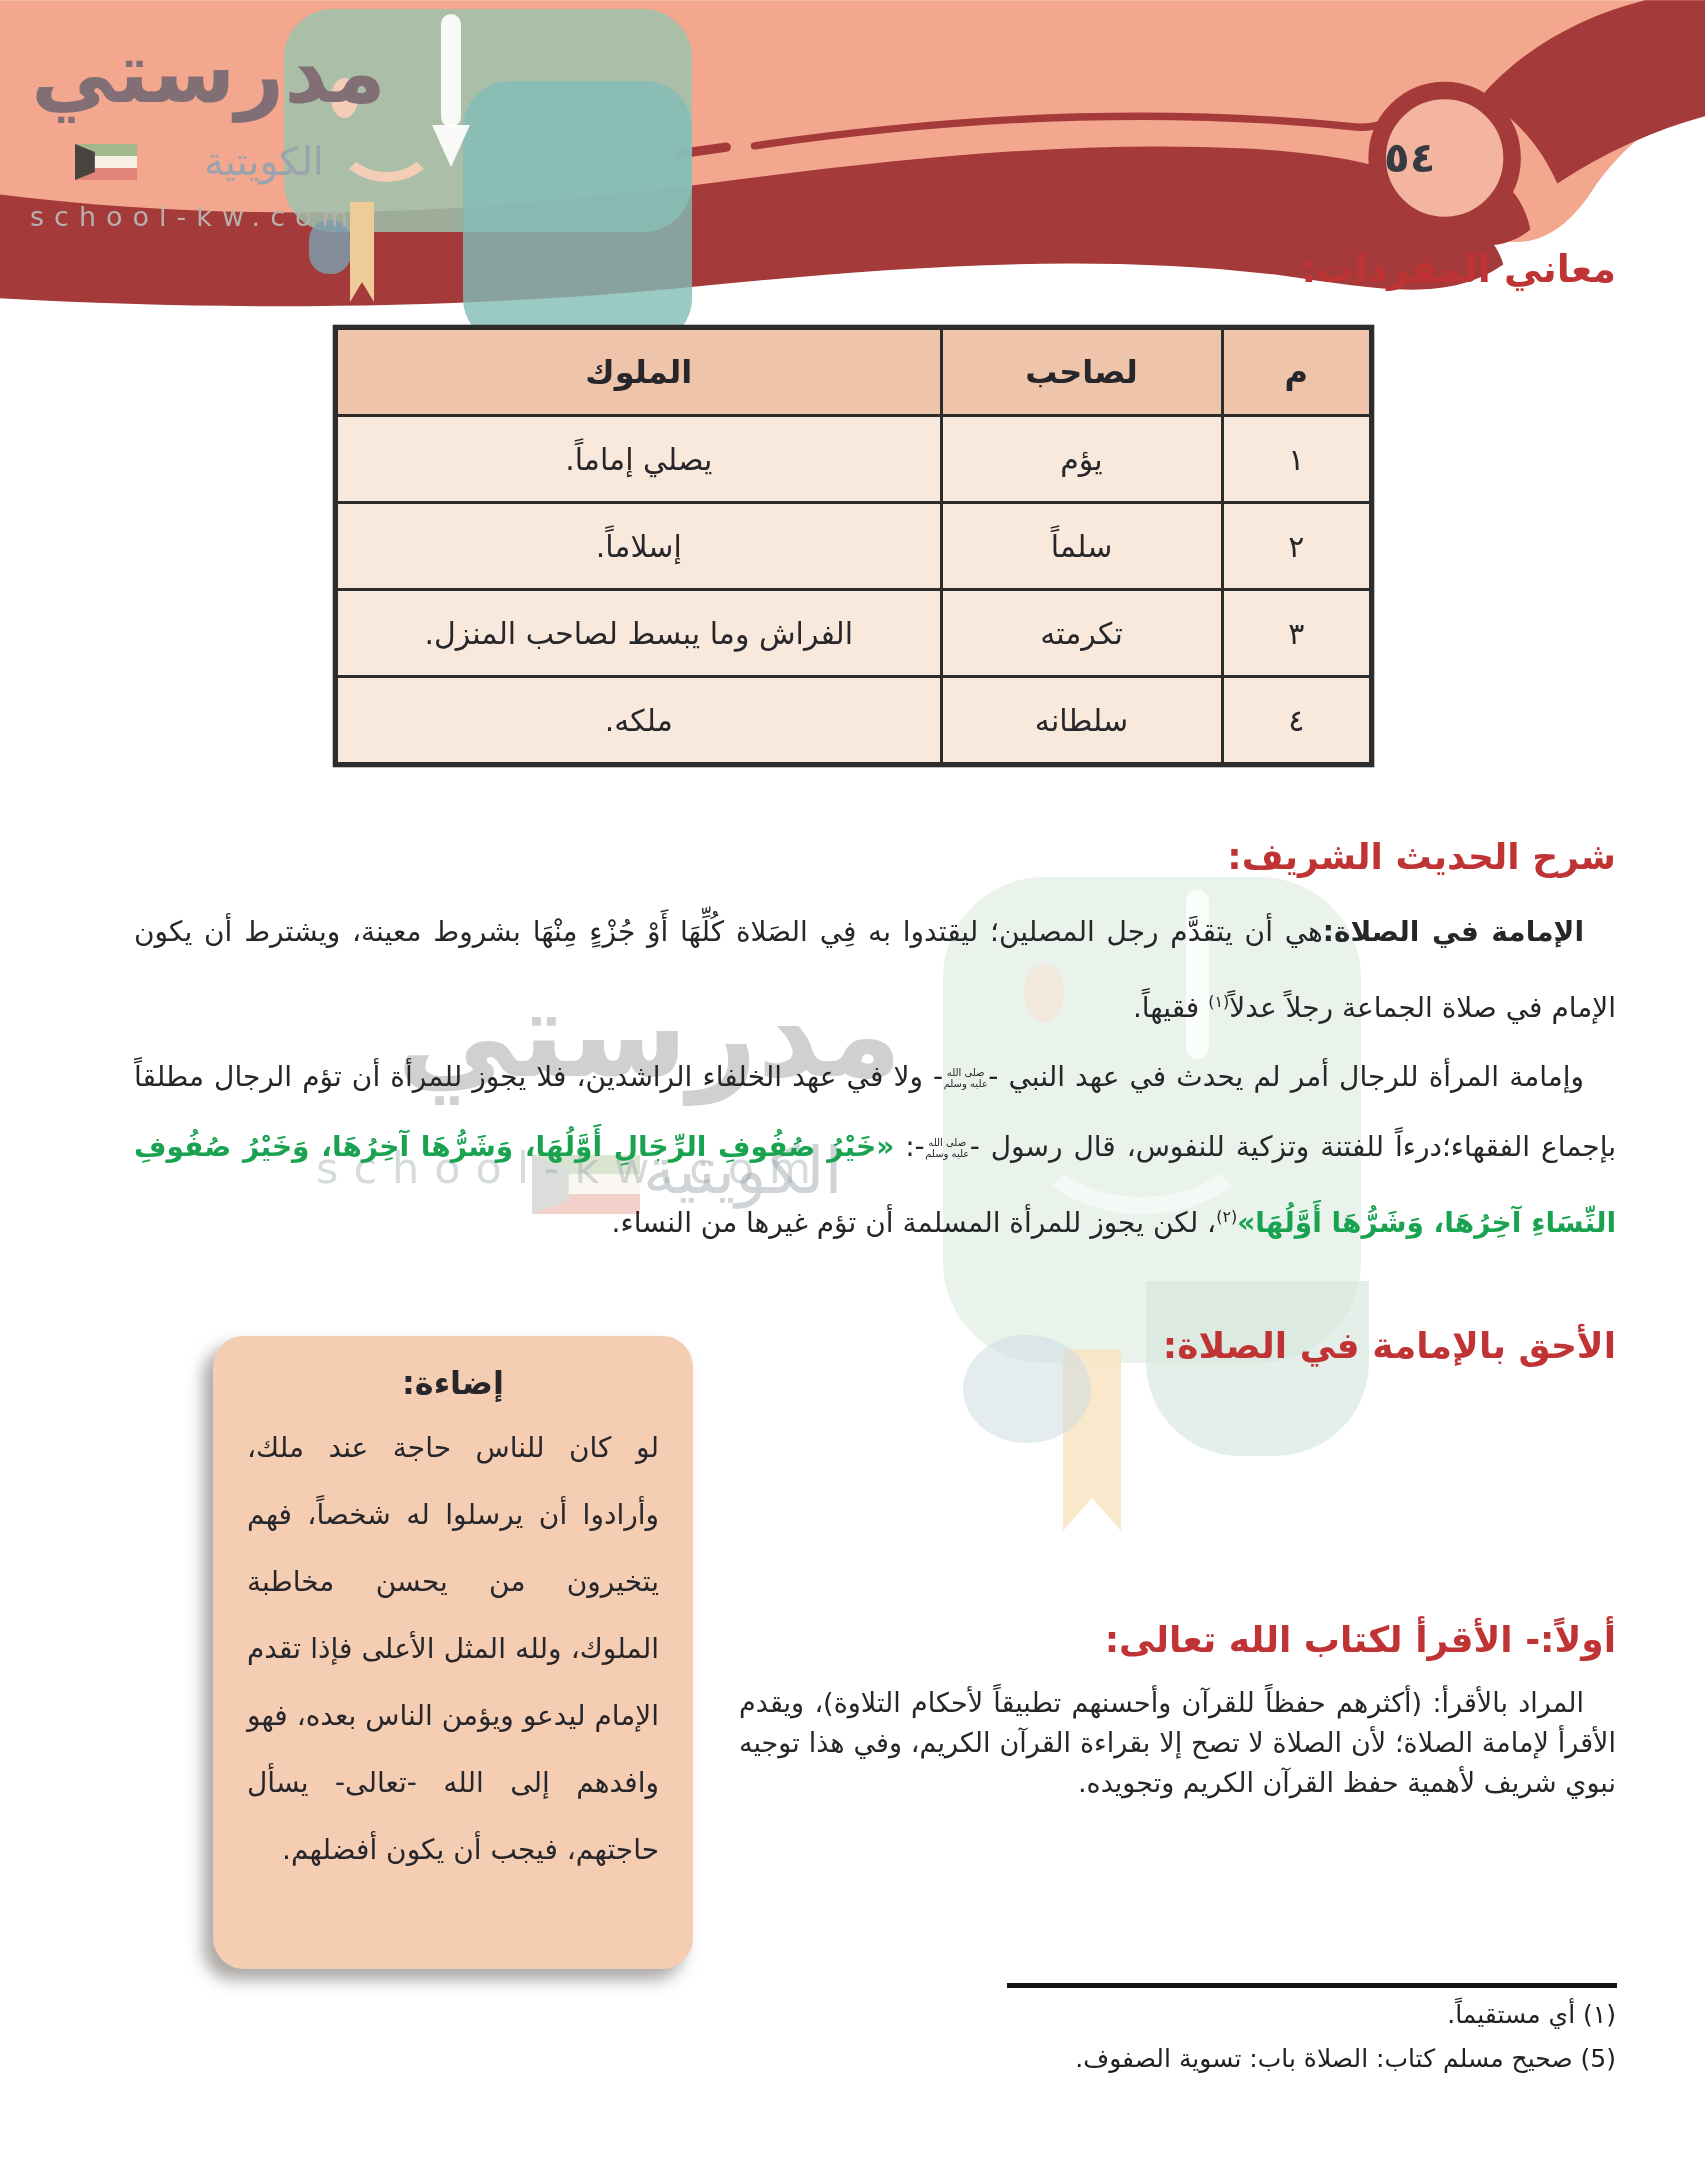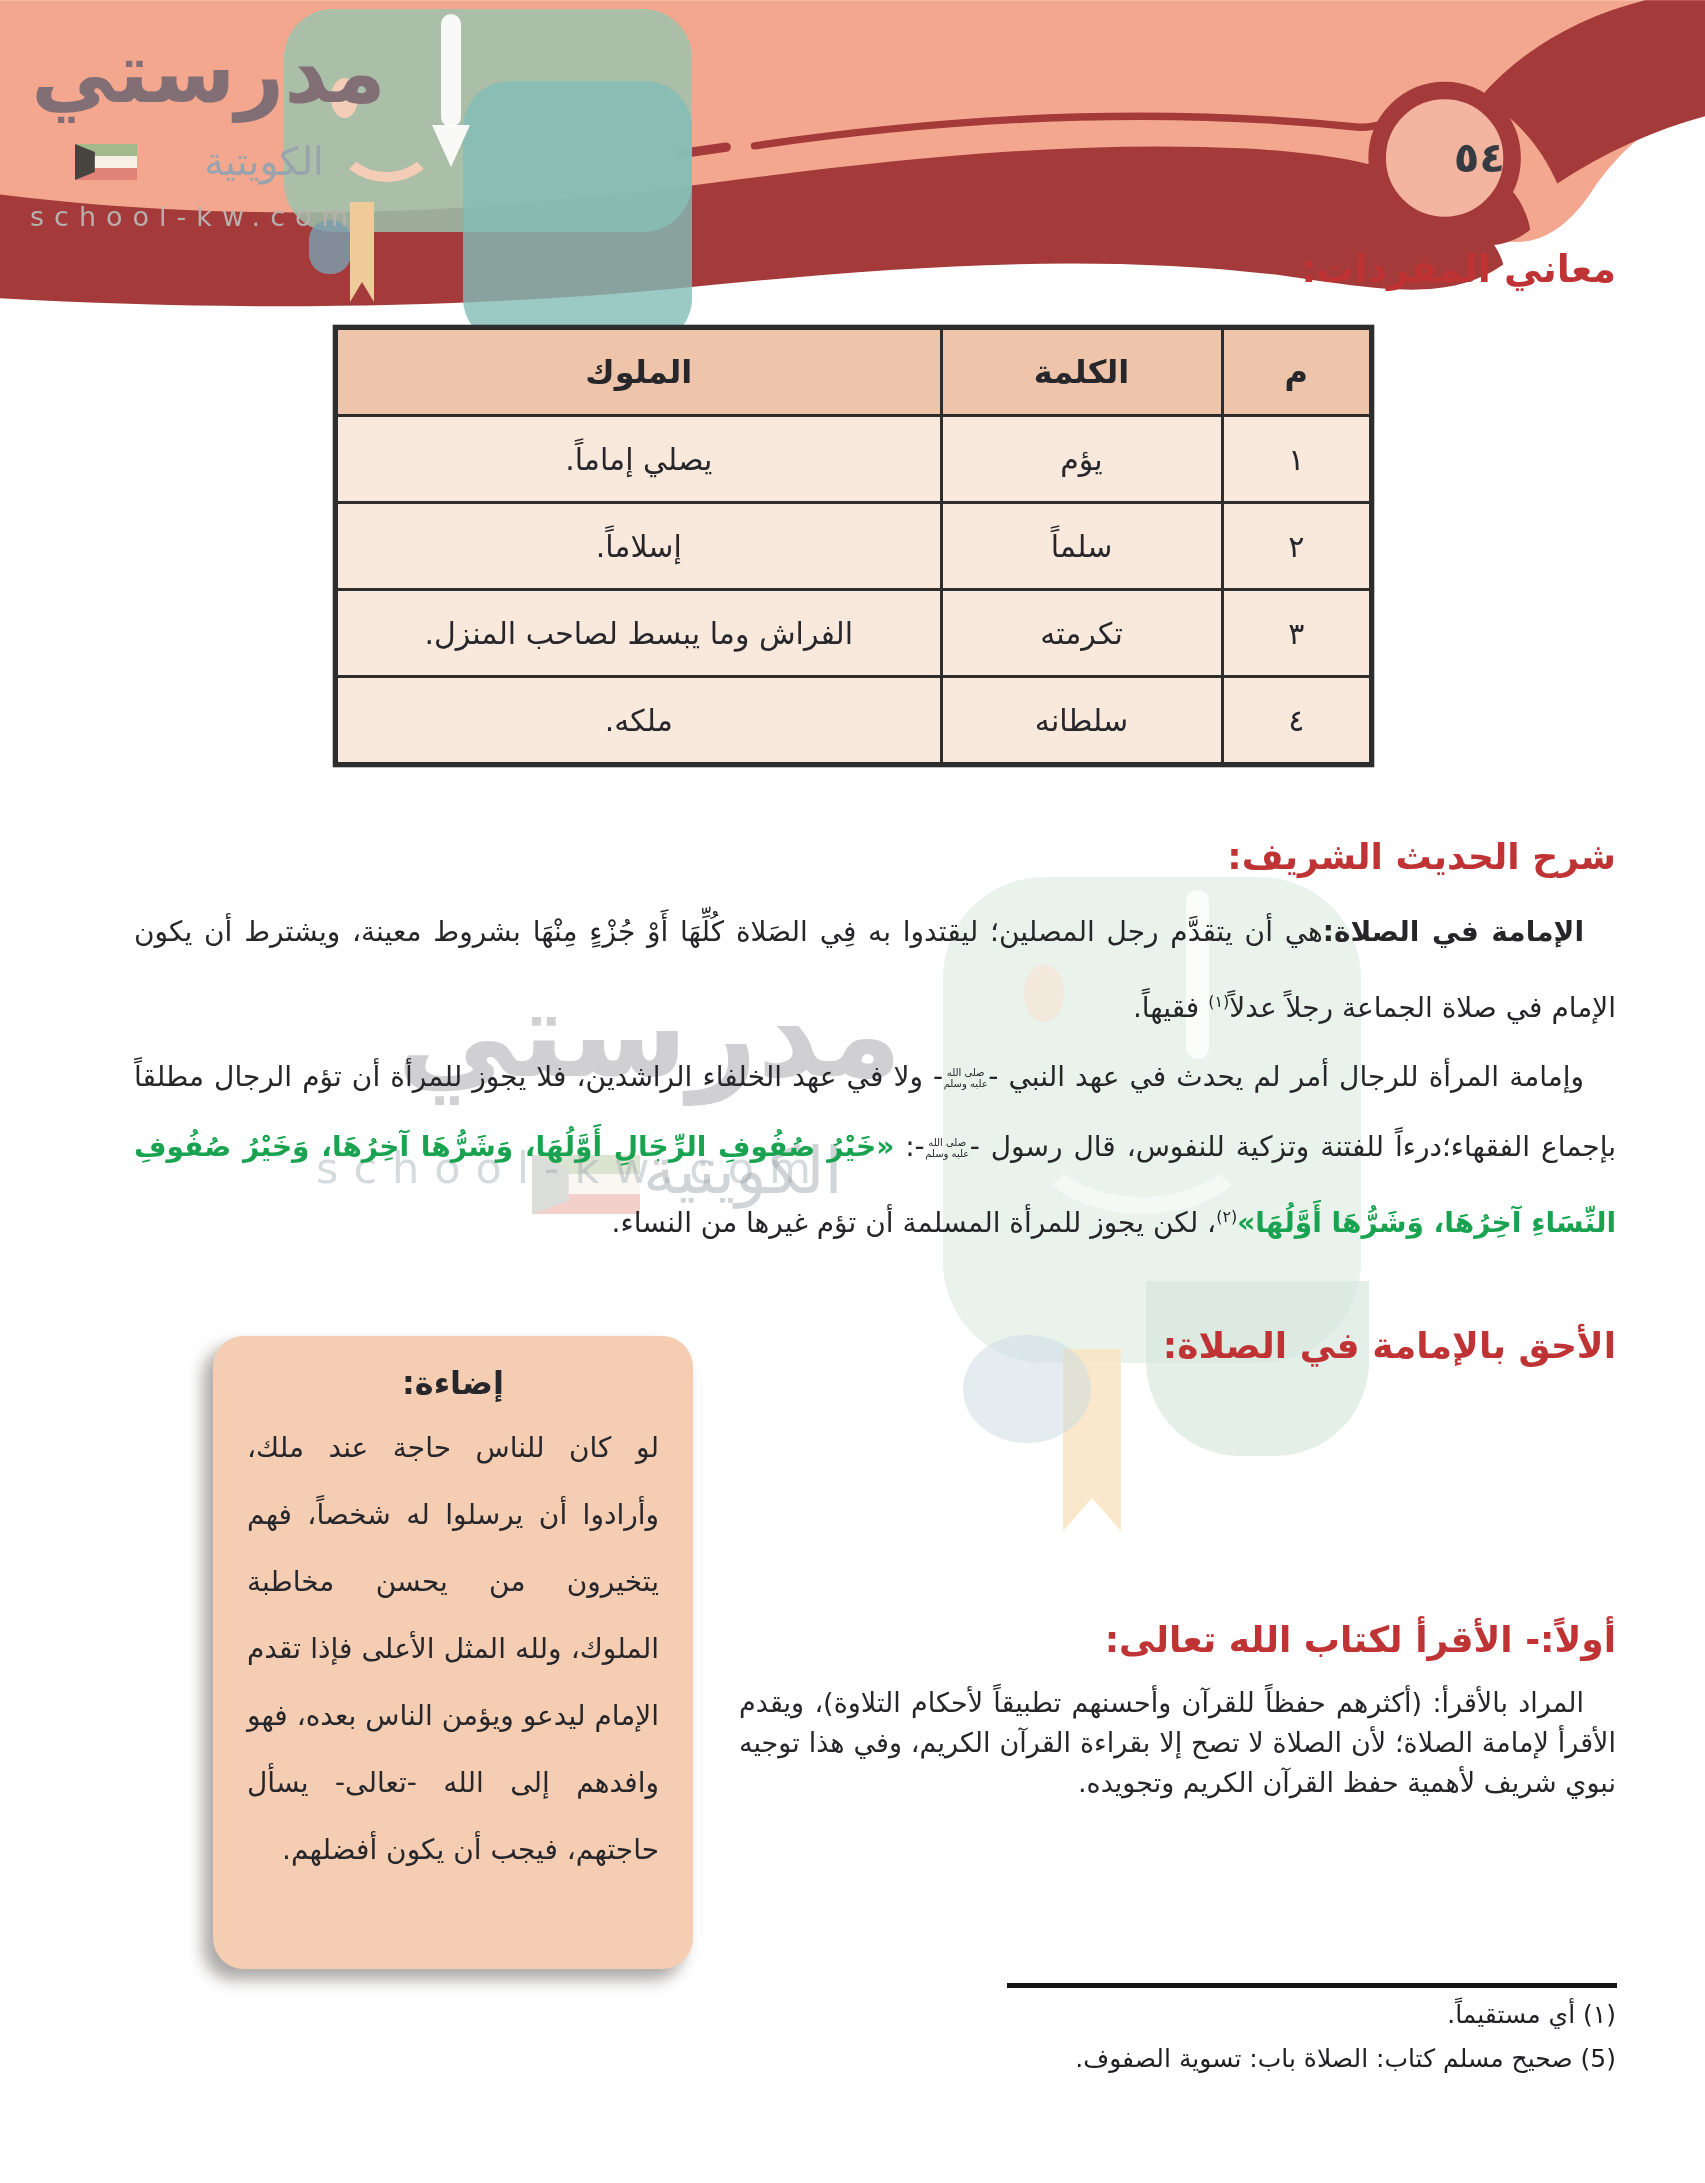--- a/index.html
+++ b/index.html
@@ -23,21 +23,21 @@
   .wm-site{left:317px;top:1143px;font-size:43px;letter-spacing:15px;color:#93a0a8;opacity:.38;direction:ltr;}
 
   
   #header-art{position:absolute;left:0;top:0;z-index:1;}
   .logo-title{position:absolute;left:57px;top:23px;width:330px;z-index:3;font-size:85px;font-weight:bold;color:#826e75;text-align:center;}
   .logo-flag{position:absolute;left:76px;top:144px;width:62px;height:36px;z-index:3;}
   .logo-flag .bars{position:absolute;inset:0;background:linear-gradient(#a3b88b 0 33%,#f7f0e5 33% 66%,#e2837a 66% 100%);}
   .logo-flag .tz{position:absolute;left:0;top:0;width:32%;height:100%;background:#474440;clip-path:polygon(0 0,100% 22%,100% 78%,0 100%);}
   .logo-sub{position:absolute;left:147px;top:139px;width:236px;z-index:3;font-size:39px;color:#9aa3ad;text-align:center;}
   .logo-site{position:absolute;left:31px;top:201px;z-index:3;font-size:27px;letter-spacing:10px;color:#b7b0ae;direction:ltr;}
-  .page-num{position:absolute;left:1385px;top:127px;width:121px;height:62px;z-index:3;font-size:42px;font-weight:bold;color:#363b42;text-align:right;line-height:62px;}
+  .page-num{position:absolute;left:1385px;top:127px;width:121px;height:62px;z-index:3;font-size:42px;font-weight:bold;color:#363b42;text-align:left;line-height:62px;}
 
   
   .mascot{position:absolute;z-index:2;}
   .m-body{left:285px;top:9.4px;width:408px;height:223px;background:#9dc2ab;border-radius:49px;opacity:.85;}
   .m-lobe{left:464px;top:81px;width:229px;height:264px;background:#82bdb6;border-radius:47px;opacity:.8;}
   .m-blob{left:310px;top:220px;width:42px;height:54px;background:#7e9cab;border-radius:20px;opacity:.85;}
   .m-ribbon{left:351px;top:202px;width:24px;height:100px;background:#eecb98;clip-path:polygon(0 0,100% 0,100% 100%,50% 80%,0 100%);}
   .m-eye{left:332px;top:78px;width:27px;height:40px;background:#f3cdb6;border-radius:50%;}
   .m-smile{left:337px;top:101px;width:81px;height:61px;border:10.8px solid transparent;border-bottom:10.8px solid #f3cdb6;border-radius:50%;}
   .m-pencil{left:442px;top:13.5px;width:20px;height:113px;background:#ffffff;border-radius:10px;opacity:.92;}
@@ -132,21 +132,21 @@
 
   <table id="vocab-table">
     <colgroup>
         <col style="width:149px">
         <col style="width:281px">
         <col style="width:605px">
       </colgroup>
     <tbody>
         <tr>
       <th>م</th>
-      <th>الكلمة</th>
+      <th>لصاحب</th>
       <th>الملوك</th>
     </tr>
     <tr>
       <td>١</td>
       <td>يؤم</td>
       <td>يصلي إماماً.</td>
     </tr>
     <tr>
       <td>٢</td>
       <td>سلماً</td>

